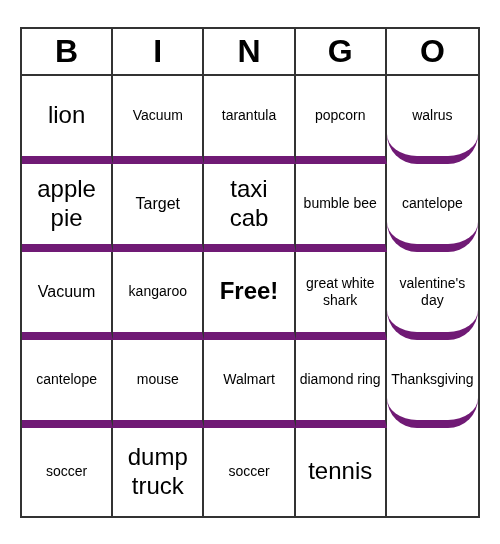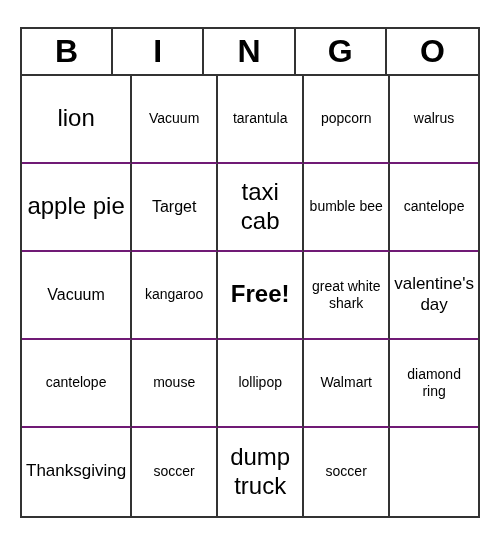--- a/index.html
+++ b/index.html
@@ -30,49 +30,50 @@
     }
     .bingo-header-cell:last-child {
       border-right: none;
     }
     .bingo-grid {
       display: grid;
       grid-template-columns: repeat(5, 1fr);
     }
     .bingo-cell {
       border-right: 2px solid #333;
-      border-bottom: 2px solid #701a75;
+      border-bottom: 8px solid #701a75;
       text-align: center;
       display: flex;
       align-items: center;
       justify-content: center;
       padding: 6px 4px;
       min-height: 88px;
       font-size: 14px;
       line-height: 1.2;
     }
     .bingo-cell:nth-child(5n) {
       border-right: none;
+      border-radius: 30px;
     }
     .bingo-cell:nth-child(n+21) {
       border-bottom: none;
     }
     .bingo-cell.large-text {
       font-size: 24px;
       font-weight: normal;
     }
     .bingo-cell.medium-text {
       font-size: 16px;
     }
     .bingo-cell.free {
       font-size: 24px;
       font-weight: bold;
     }
     .bingo-cell.small-text {
-      font-size: 17px;
+      font-size: 14px;
     }
   </style>
 </head>
 <body>
 
 <div class="bingo-card">
   <div class="bingo-header">
   <div class="bingo-header-cell">B</div>
       <div class="bingo-header-cell">I</div>
       <div class="bingo-header-cell">N</div>
@@ -90,21 +91,21 @@
       <div class="bingo-cell large-text">taxi cab</div>
       <div class="bingo-cell ">bumble bee</div>
       <div class="bingo-cell ">cantelope</div>
       <div class="bingo-cell medium-text">Vacuum</div>
       <div class="bingo-cell ">kangaroo</div>
       <div class="bingo-cell free">Free!</div>
       <div class="bingo-cell ">great white shark</div>
       <div class="bingo-cell small-text">valentine's day</div>
       <div class="bingo-cell ">cantelope</div>
       <div class="bingo-cell ">mouse</div>
-      <div class="bingo-cell ">lollipop</div>
       <div class="bingo-cell ">Walmart</div>
       <div class="bingo-cell ">diamond ring</div>
       <div class="bingo-cell small-text">Thanksgiving</div>
       <div class="bingo-cell ">soccer</div>
       <div class="bingo-cell large-text">dump truck</div>
       <div class="bingo-cell ">soccer</div>
+      <div class="bingo-cell large-text">tennis</div>
     </div>
 </div>
 
 </body></html>

